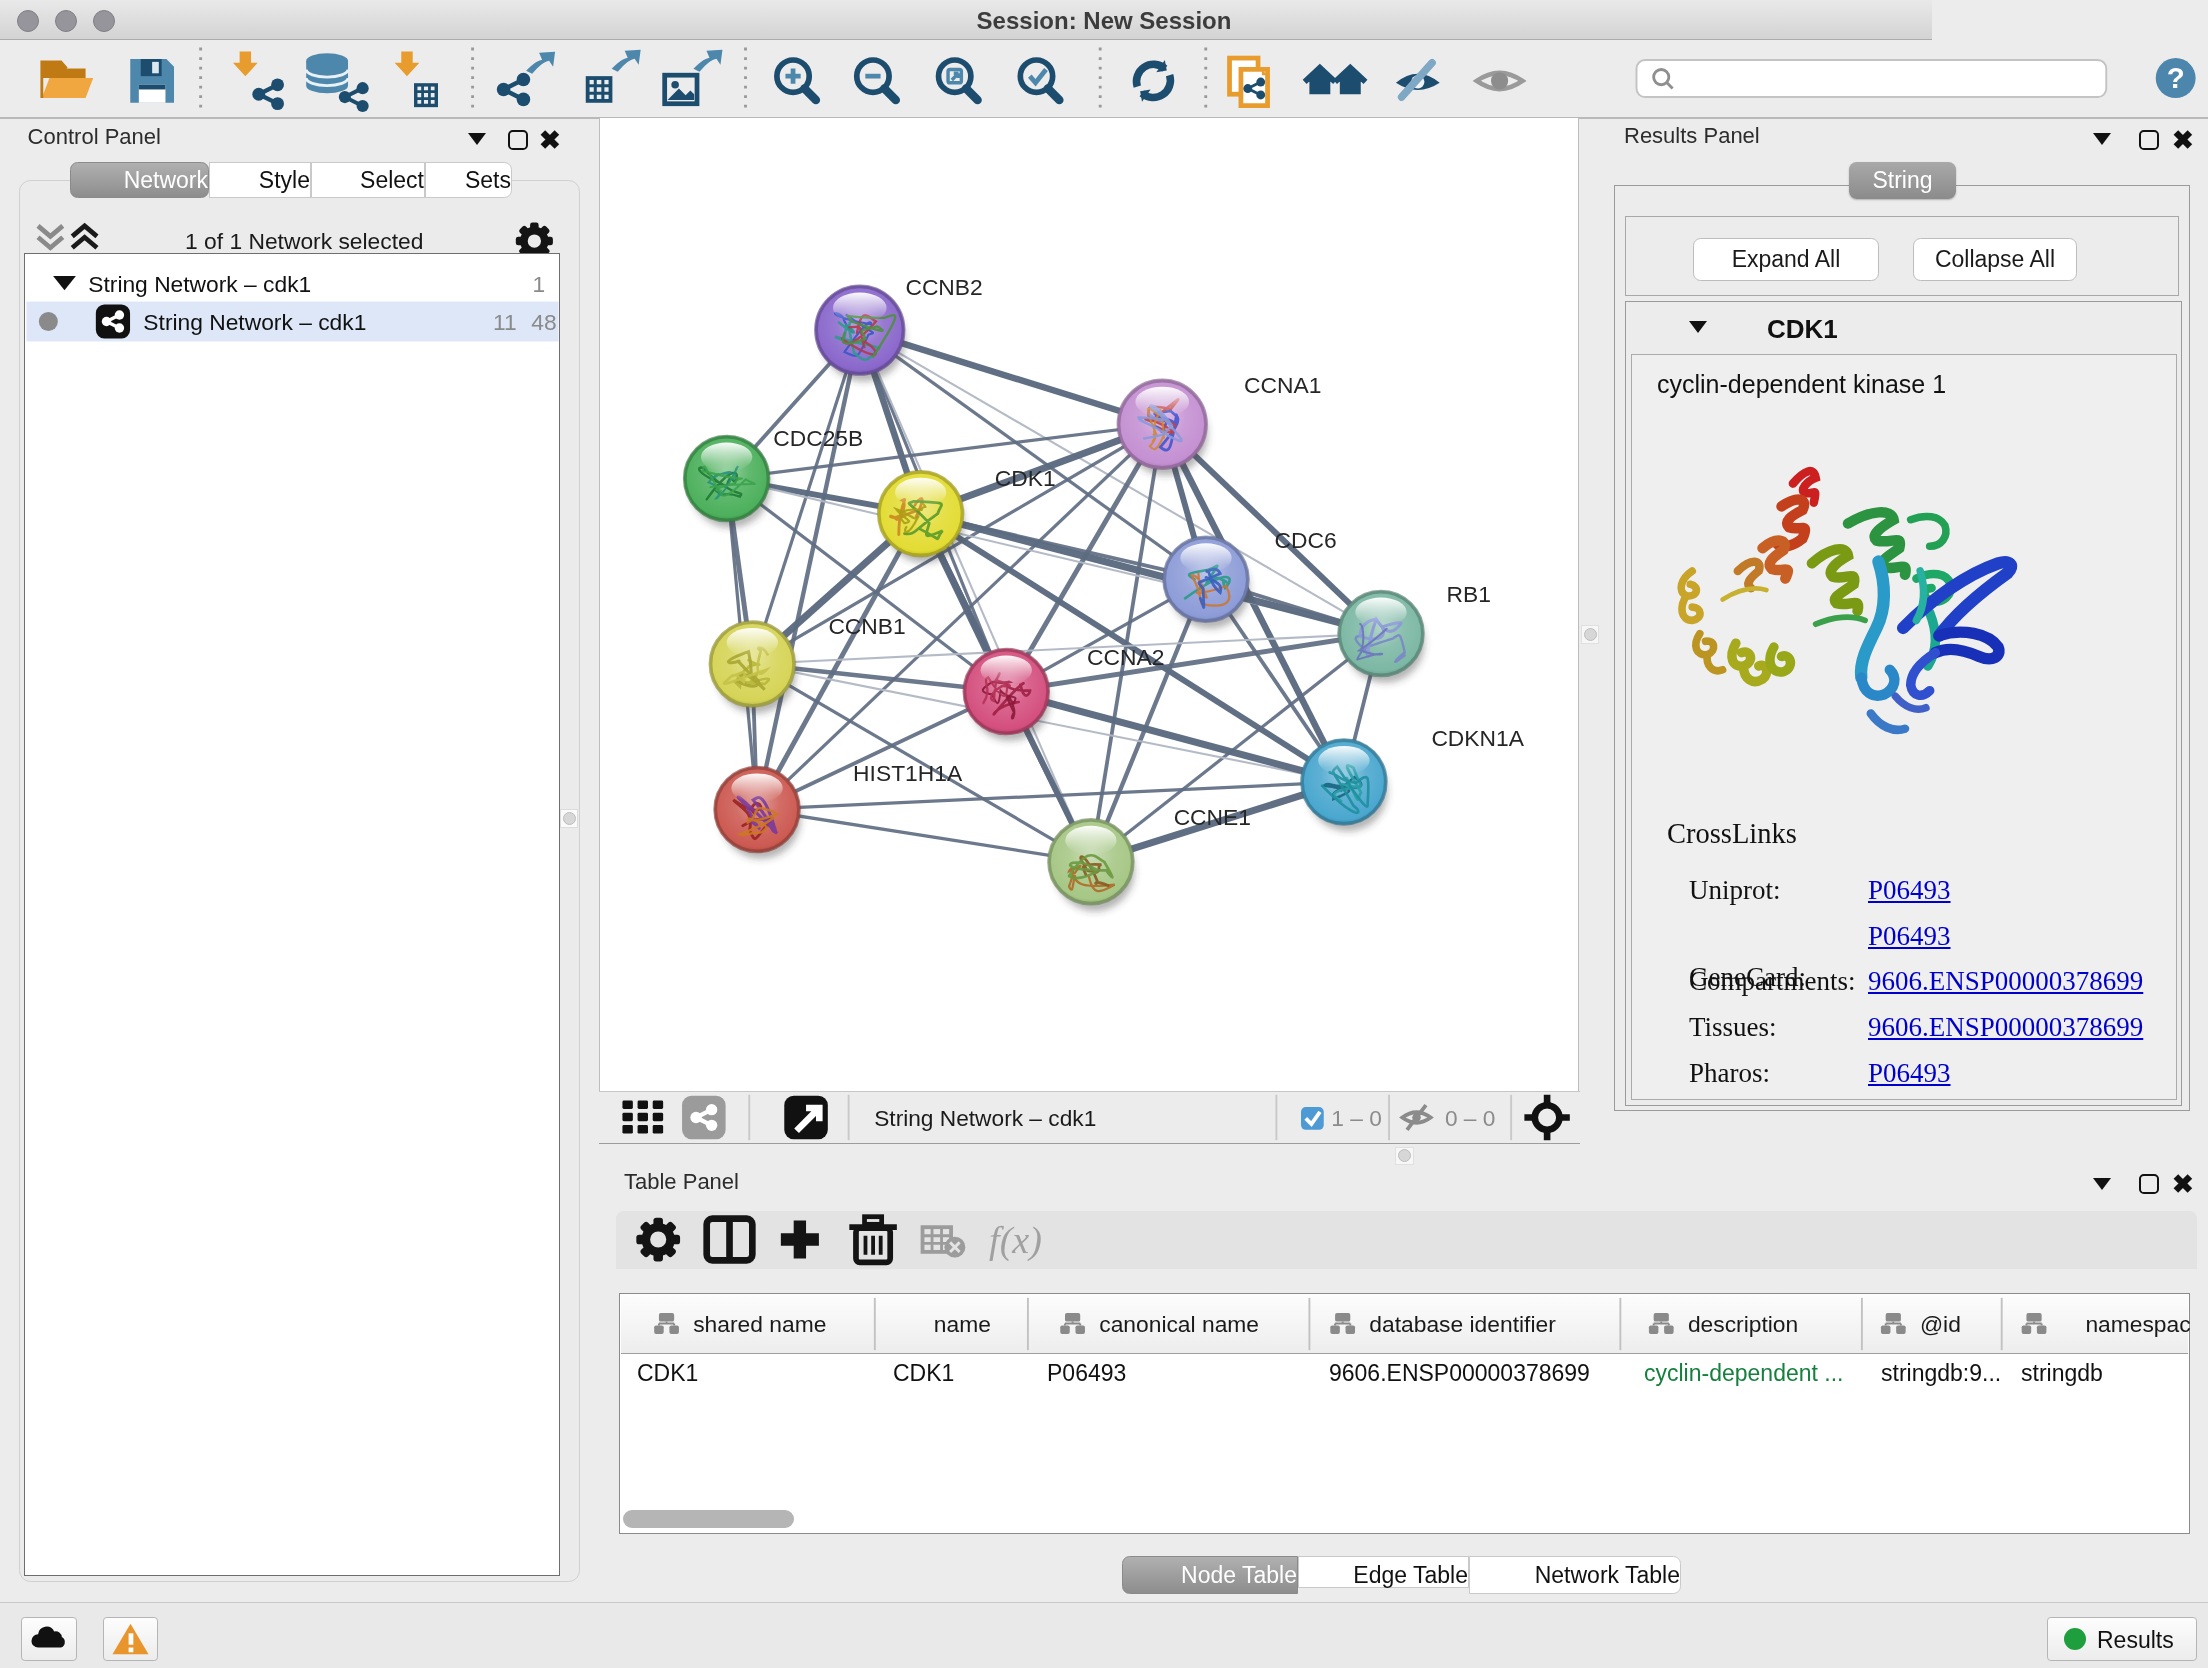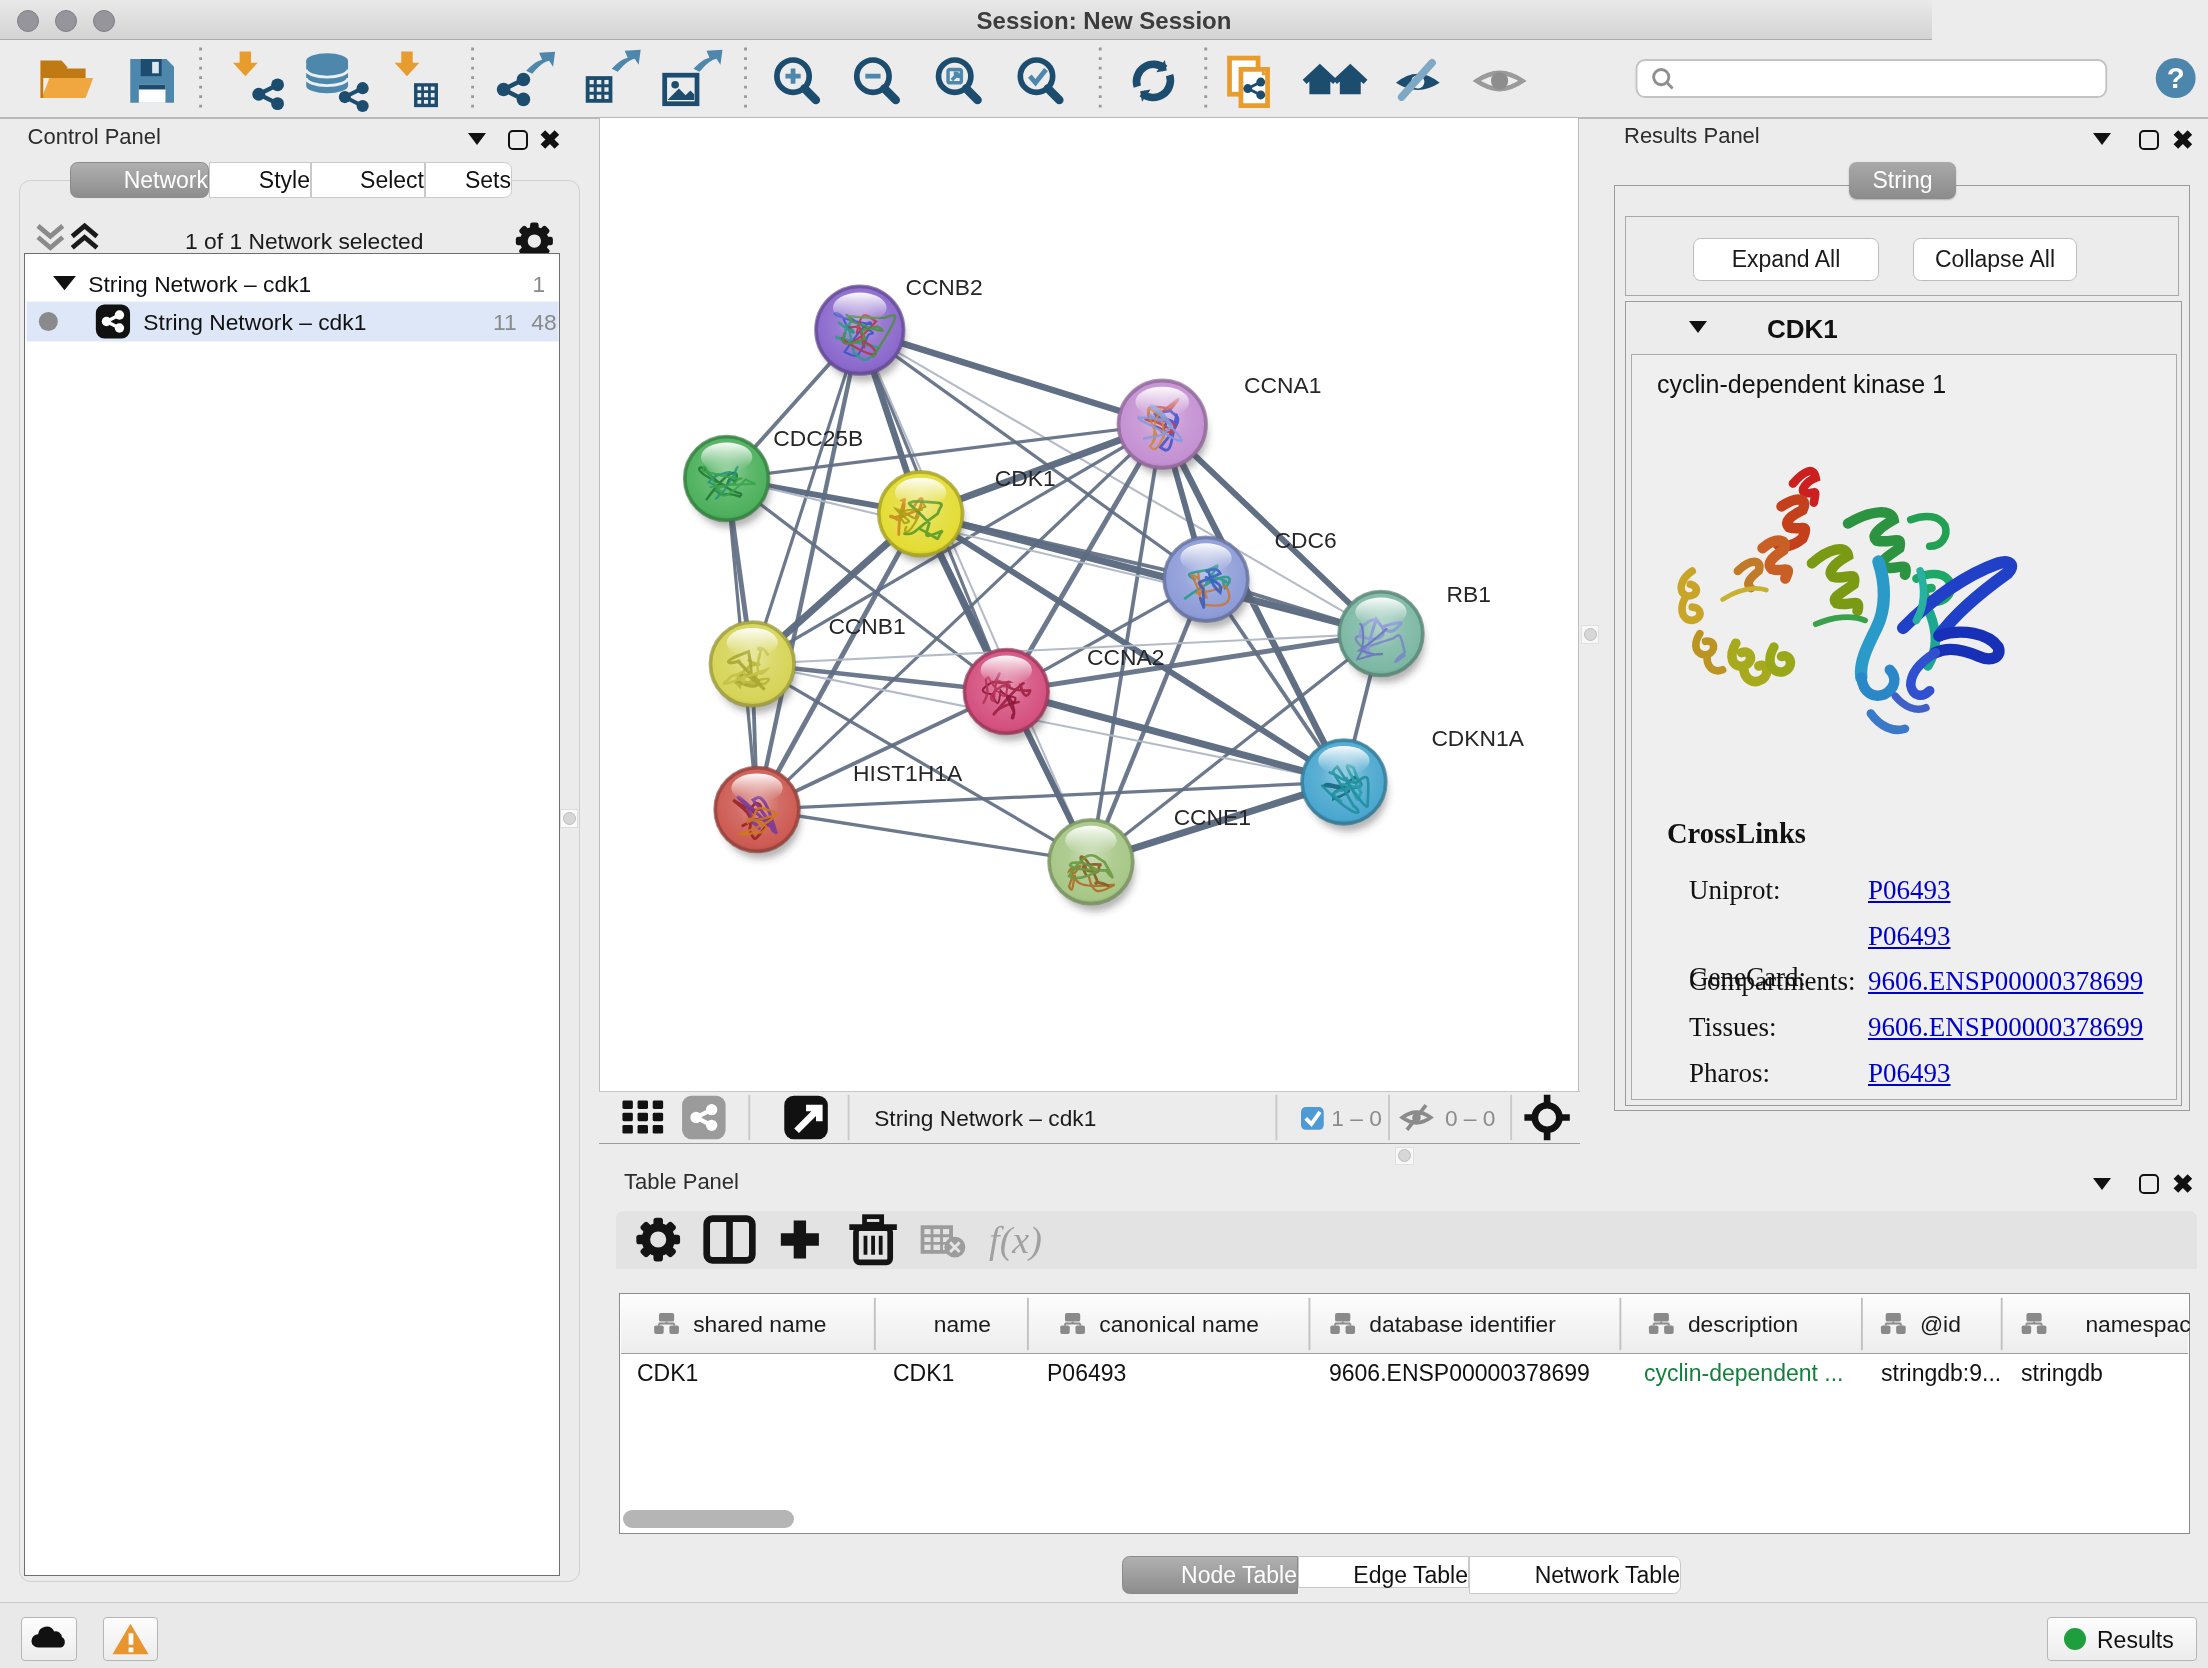--- a/index.html
+++ b/index.html
@@ -540,21 +540,21 @@
     <path d="M272,164 C280,184 280,204 270,220" stroke="#1ca890" stroke-width="10"></path>
     <path d="M218,110 C226,134 226,160 216,180 C206,200 198,216 200,232" stroke="#2a9ac8" stroke-width="13"></path>
     <path d="M200,232 C202,248 212,254 224,250 C236,244 238,232 230,224" stroke="#2a88c8" stroke-width="11"></path>
     <path d="M244,180 C274,150 310,124 344,112 C356,108 362,114 354,122 C326,142 298,166 282,188" stroke="#2040c8" stroke-width="13"></path>
     <path d="M282,188 C306,180 334,186 344,200 C348,210 338,216 324,210 C306,202 290,200 278,206" stroke="#1830b8" stroke-width="12"></path>
     <path d="M278,206 C262,216 252,228 252,240 C254,252 264,254 272,246" stroke="#3050d0" stroke-width="10"></path>
     <path d="M236,252 C246,264 258,268 268,264" stroke="#4060c8" stroke-width="8"></path>
     <path d="M210,270 C220,284 234,290 246,286" stroke="#3a78c8" stroke-width="9"></path>
     <path d="M262,120 C268,140 266,158 258,172" stroke="#28b0a0" stroke-width="8"></path>
   </svg>
-<div class="abs" style="left:1667px;top:818px;font-family:'Liberation Serif',serif;font-size:28.5px;font-weight:bold;color:#111">CrossLinks</div>
+<div class="abs" style="left:1667px;top:818px;font-family:'Liberation Serif',serif;font-size:28.5px;font-weight:normal;color:#111">CrossLinks</div>
 <div class="abs" style="left:1689px;top:875px;font-family:'Liberation Serif',serif;font-size:27px;color:#111">Uniprot:</div>
 <div class="abs" style="left:1868px;top:875px;font-family:'Liberation Serif',serif;font-size:27px;color:#0000cc;text-decoration:underline">P06493</div>
 <div class="abs" style="left:1689px;top:962px;font-family:'Liberation Serif',serif;font-size:27px;color:#111">GeneCard:</div>
 <div class="abs" style="left:1868px;top:921px;font-family:'Liberation Serif',serif;font-size:27px;color:#0000cc;text-decoration:underline">P06493</div>
 <div class="abs" style="left:1689px;top:966px;font-family:'Liberation Serif',serif;font-size:27px;color:#111">Compartments:</div>
 <div class="abs" style="left:1868px;top:966px;font-family:'Liberation Serif',serif;font-size:27px;color:#0000cc;text-decoration:underline">9606.ENSP00000378699</div>
 <div class="abs" style="left:1689px;top:1012px;font-family:'Liberation Serif',serif;font-size:27px;color:#111">Tissues:</div>
 <div class="abs" style="left:1868px;top:1012px;font-family:'Liberation Serif',serif;font-size:27px;color:#0000cc;text-decoration:underline">9606.ENSP00000378699</div>
 <div class="abs" style="left:1689px;top:1058px;font-family:'Liberation Serif',serif;font-size:27px;color:#111">Pharos:</div>
 <div class="abs" style="left:1868px;top:1058px;font-family:'Liberation Serif',serif;font-size:27px;color:#0000cc;text-decoration:underline">P06493</div>

